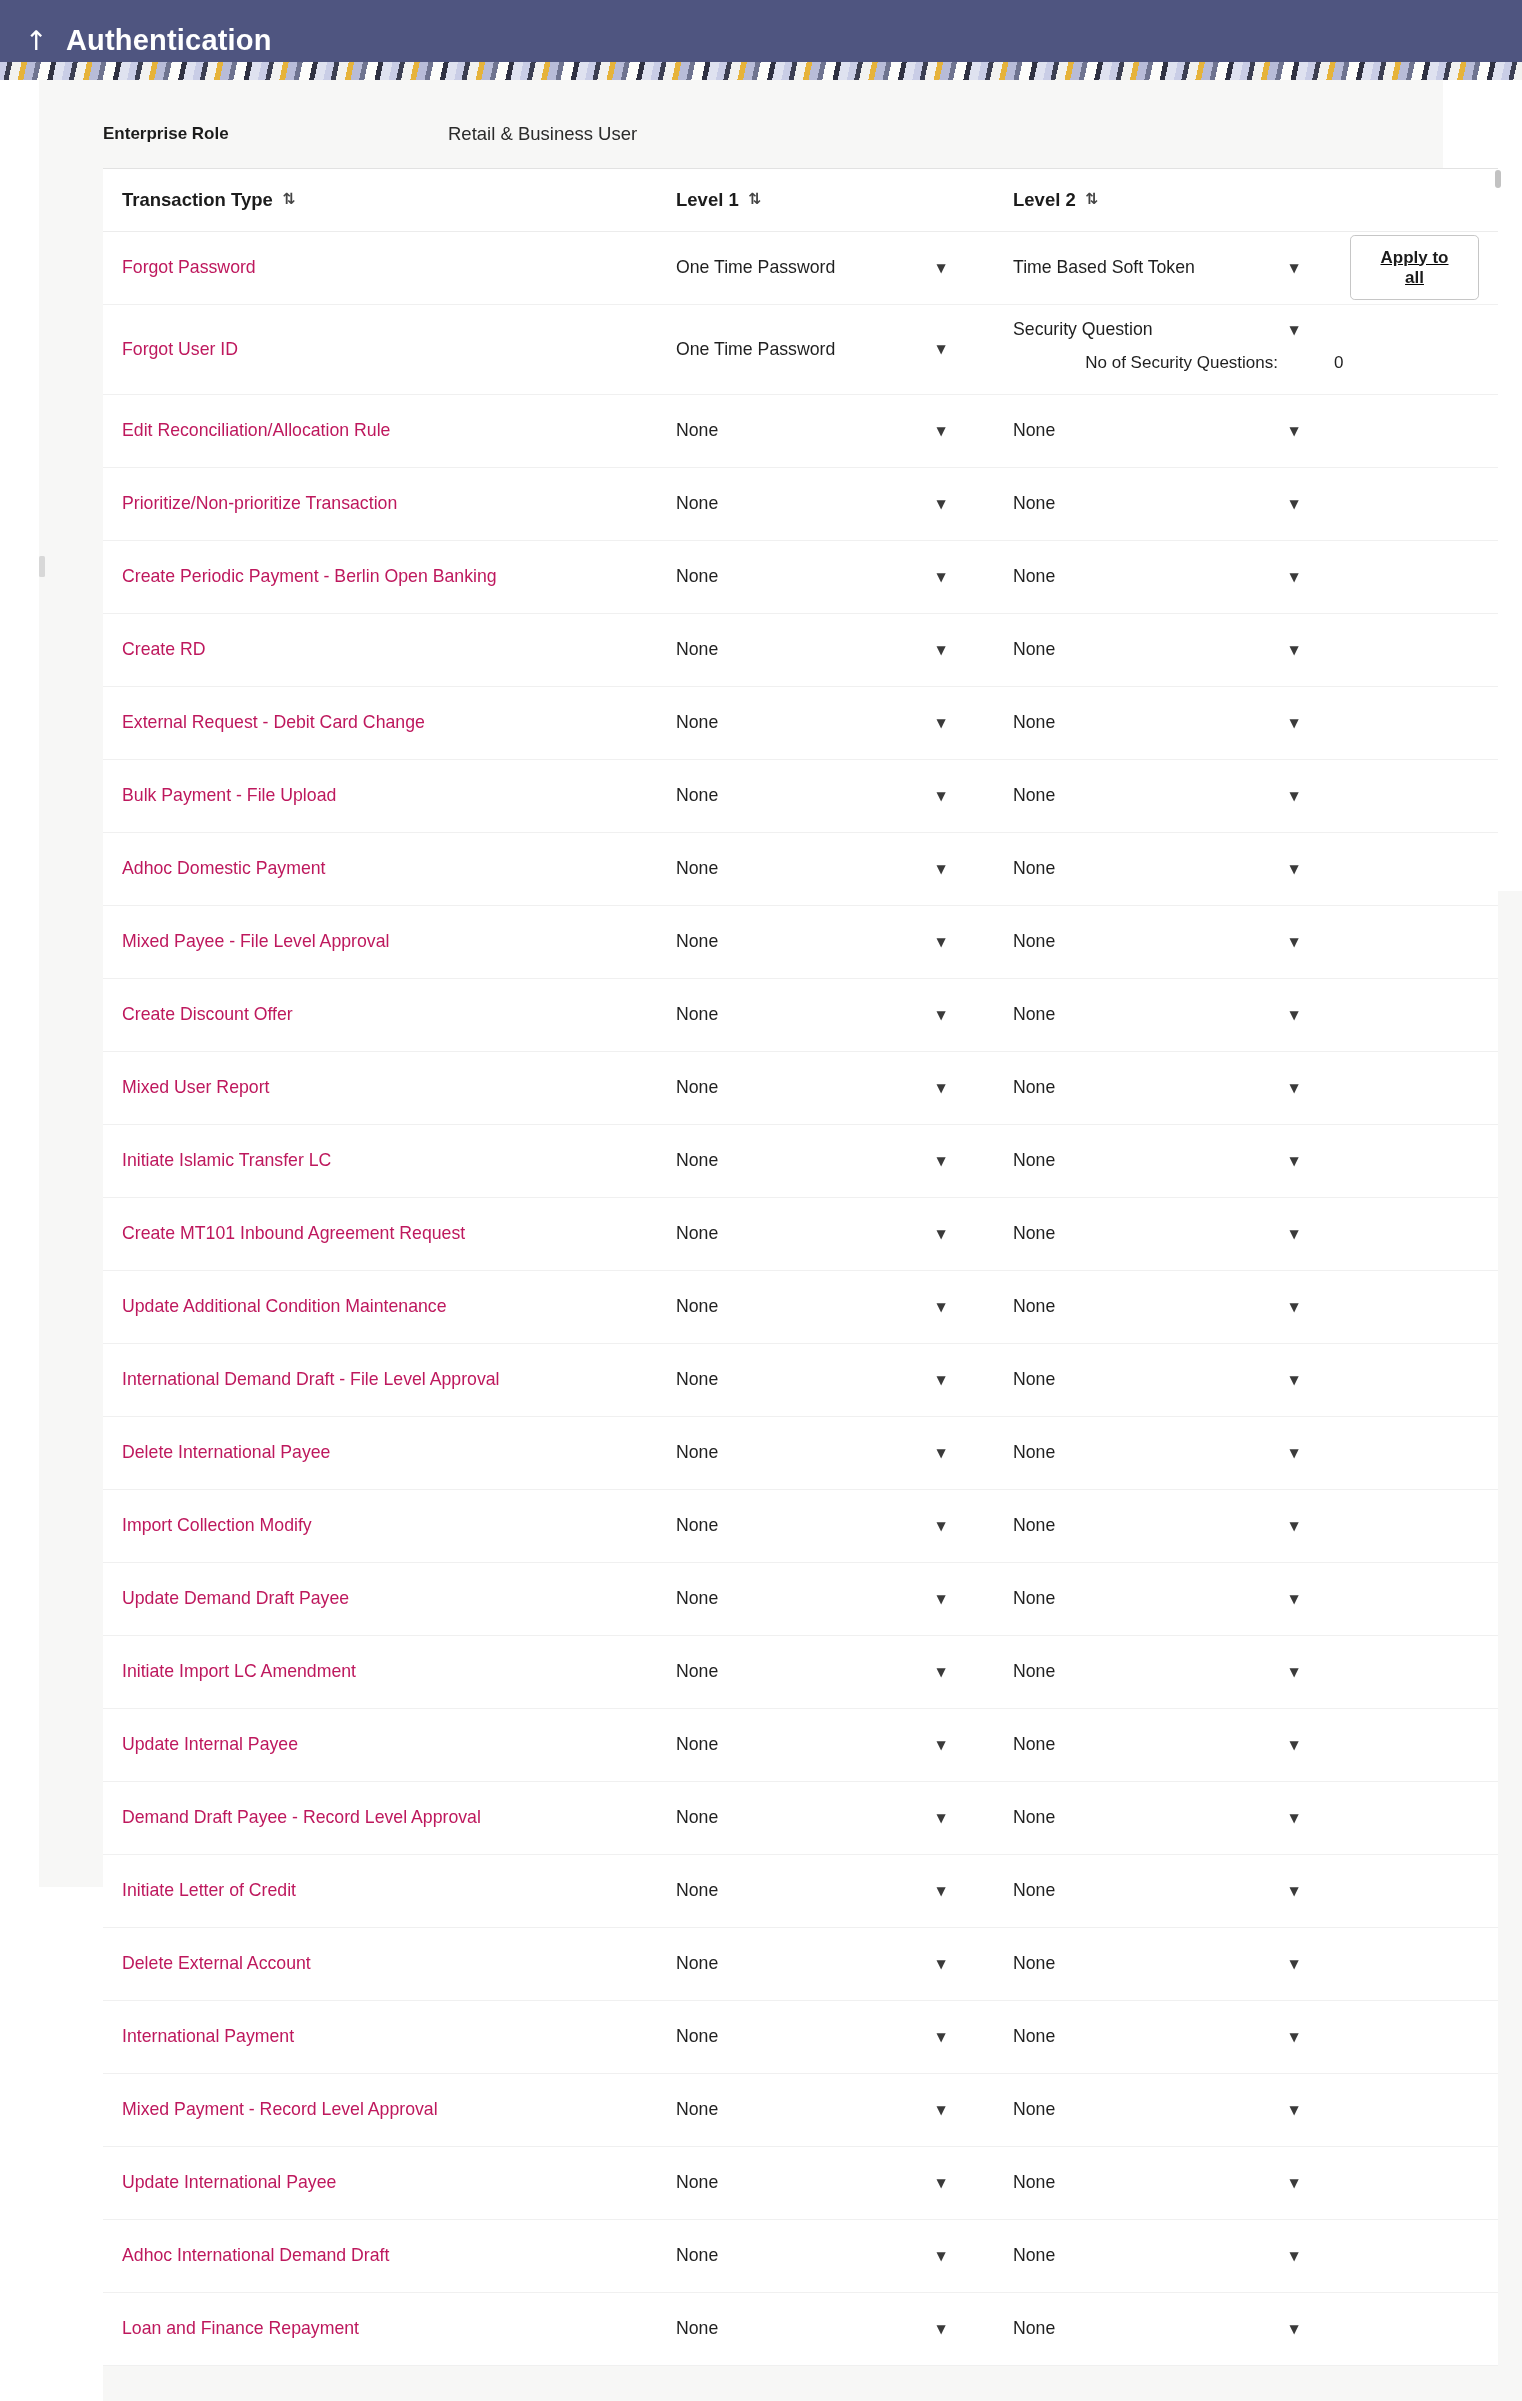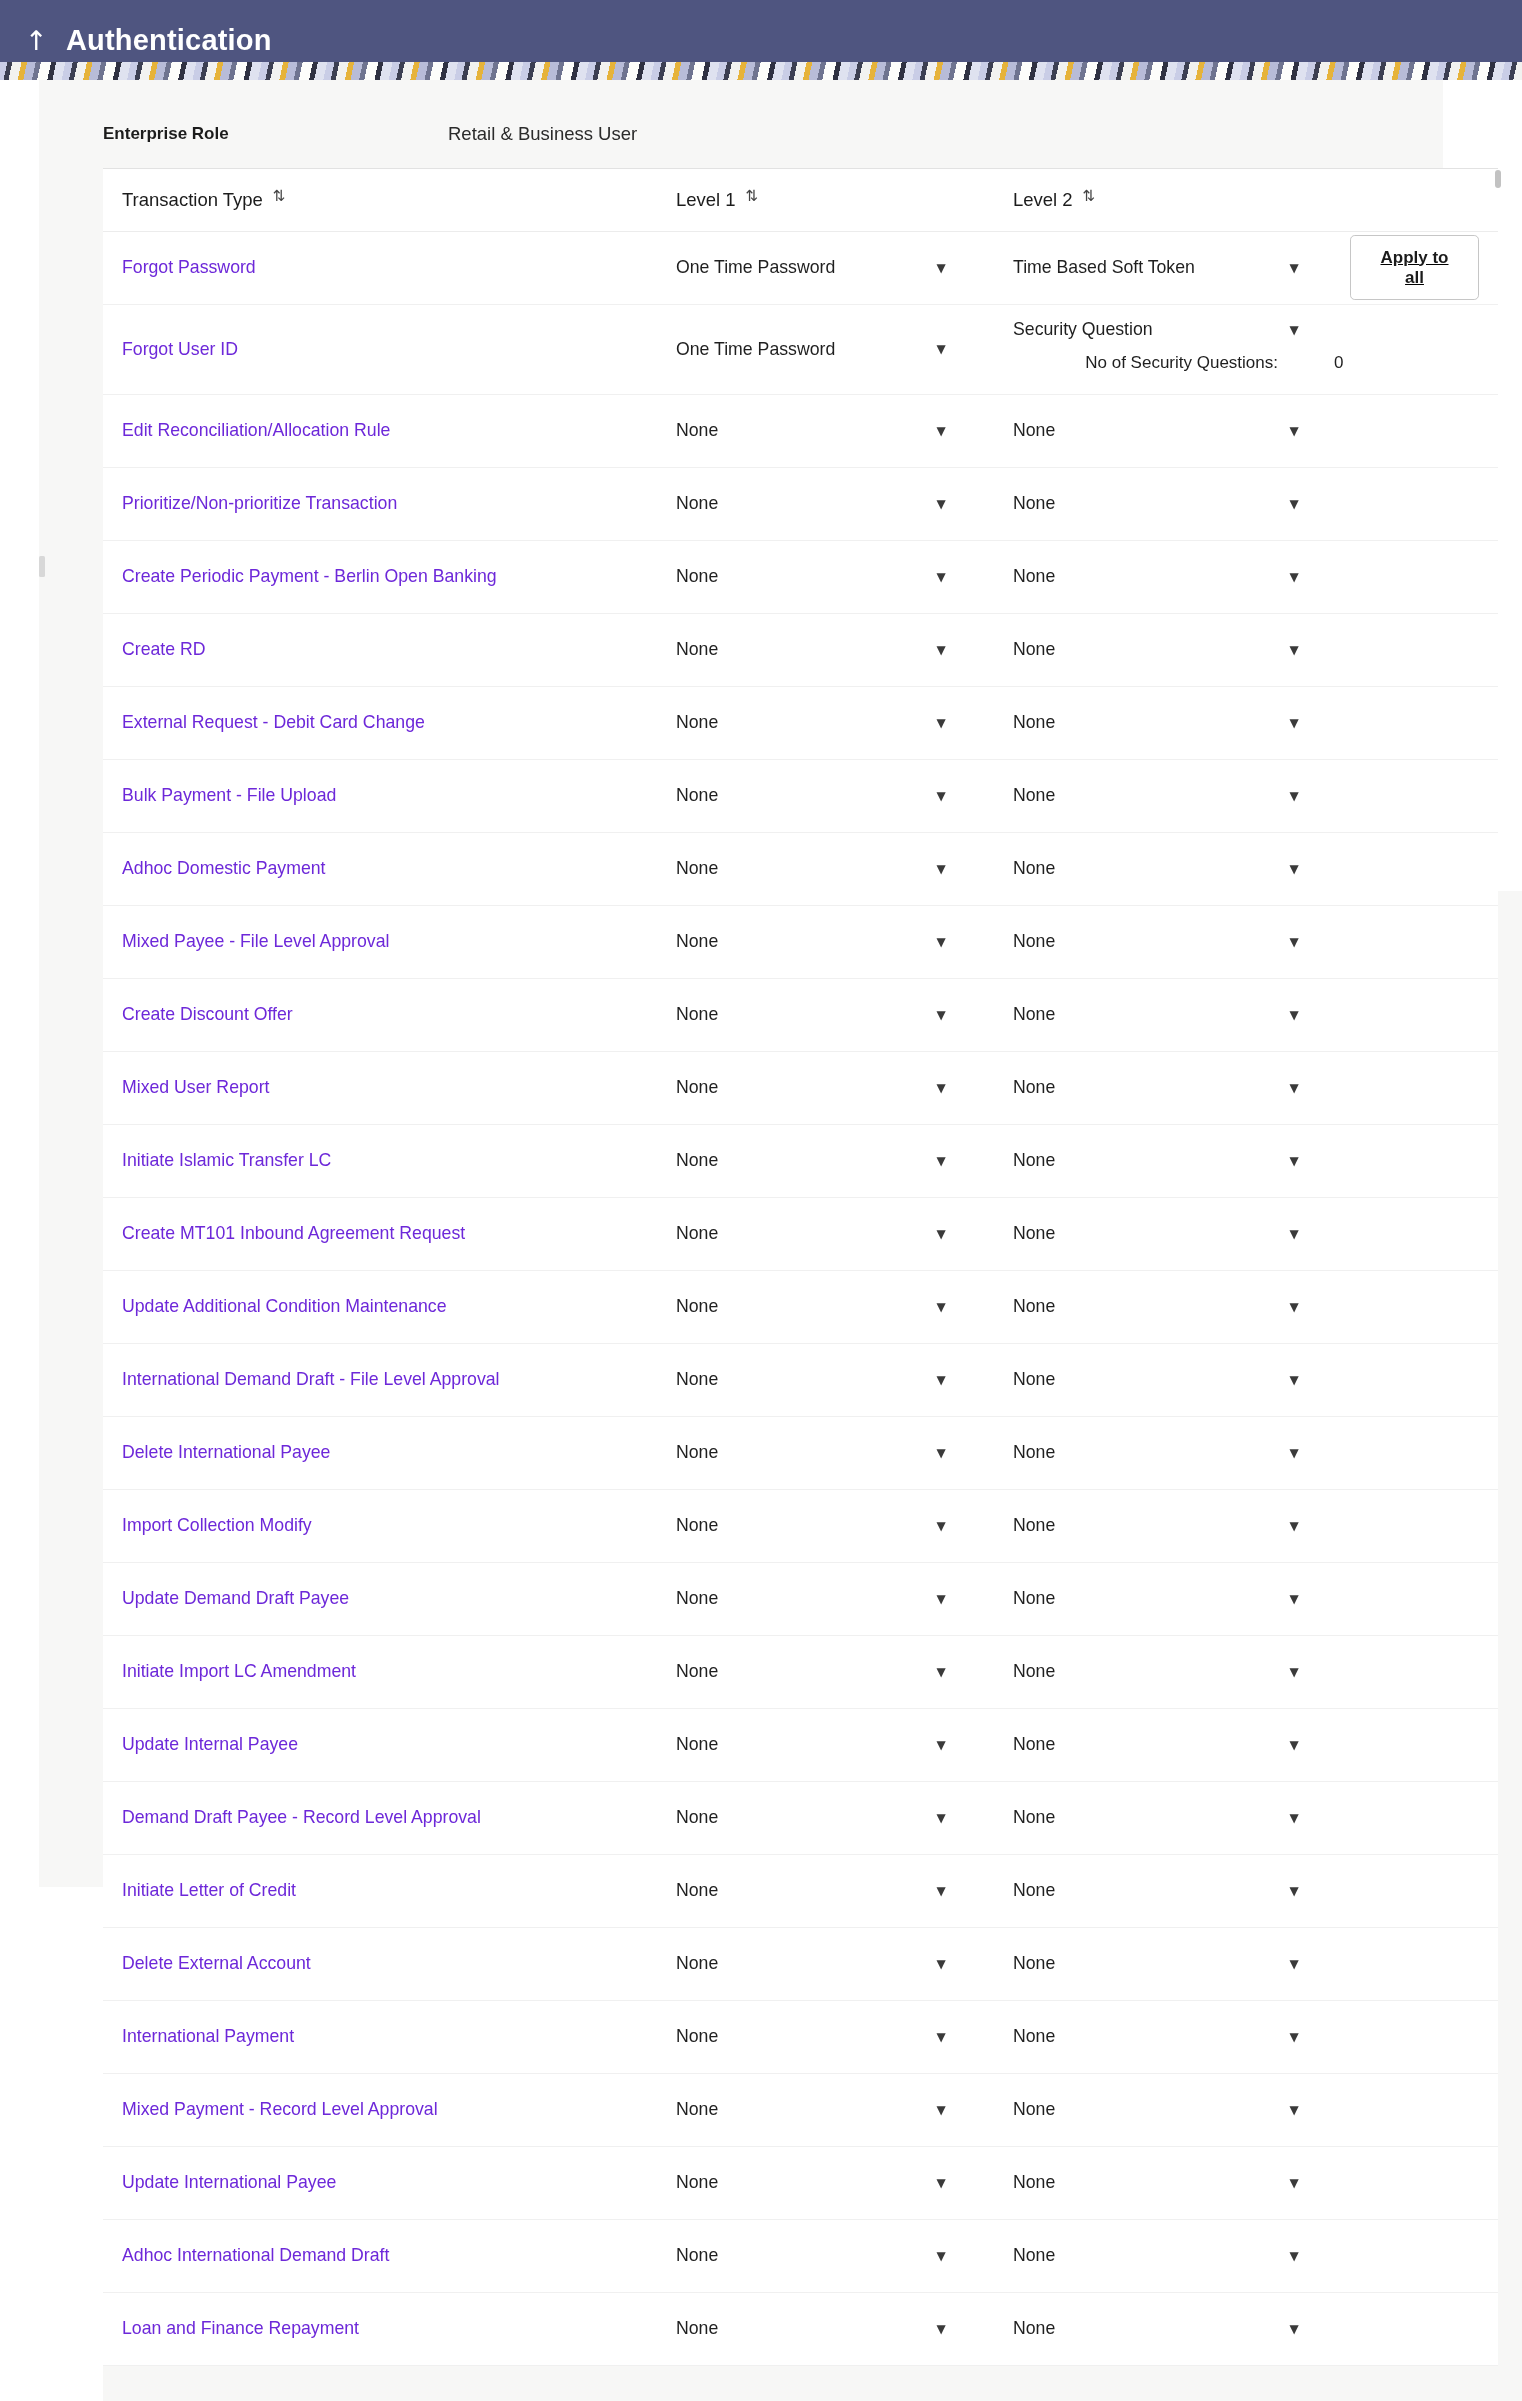--- a/index.html
+++ b/index.html
@@ -146,23 +146,23 @@
 
   .thead {
     display: flex;
     align-items: center;
     height: 63px;
     border-bottom: 0.8px solid #ececec;
     padding: 0 19px;
   }
   .th {
     display: flex;
-    align-items: flex-start;
+    align-items: center;
     font-size: 18.5px;
-    font-weight: normal;
+    font-weight: bold;
     color: #1c1c1c;
   }
   .th .sort {
     margin-left: 9.6px;
     font-size: 15.3px;
     color: #444;
     line-height: 1;
     font-family: "DejaVu Sans", sans-serif;
   }
   .col-type   { width: 554px; }
@@ -174,21 +174,21 @@
     display: flex;
     align-items: center;
     min-height: 73px;
     padding: 0 19px;
     border-bottom: 0.8px solid #f0f0f0;
   }
   .row.tall { min-height: 90px; }
   .cell-type {
     width: 554px;
     font-size: 17.7px;
-    color: #6d28d9;
+    color: #be185d;
   }
   .cell-sel {
     width: 337px;
     position: relative;
   }
   .cell-sel.l2 { width: 337px; }
   .sel {
     display: flex;
     align-items: center;
     justify-content: space-between;

